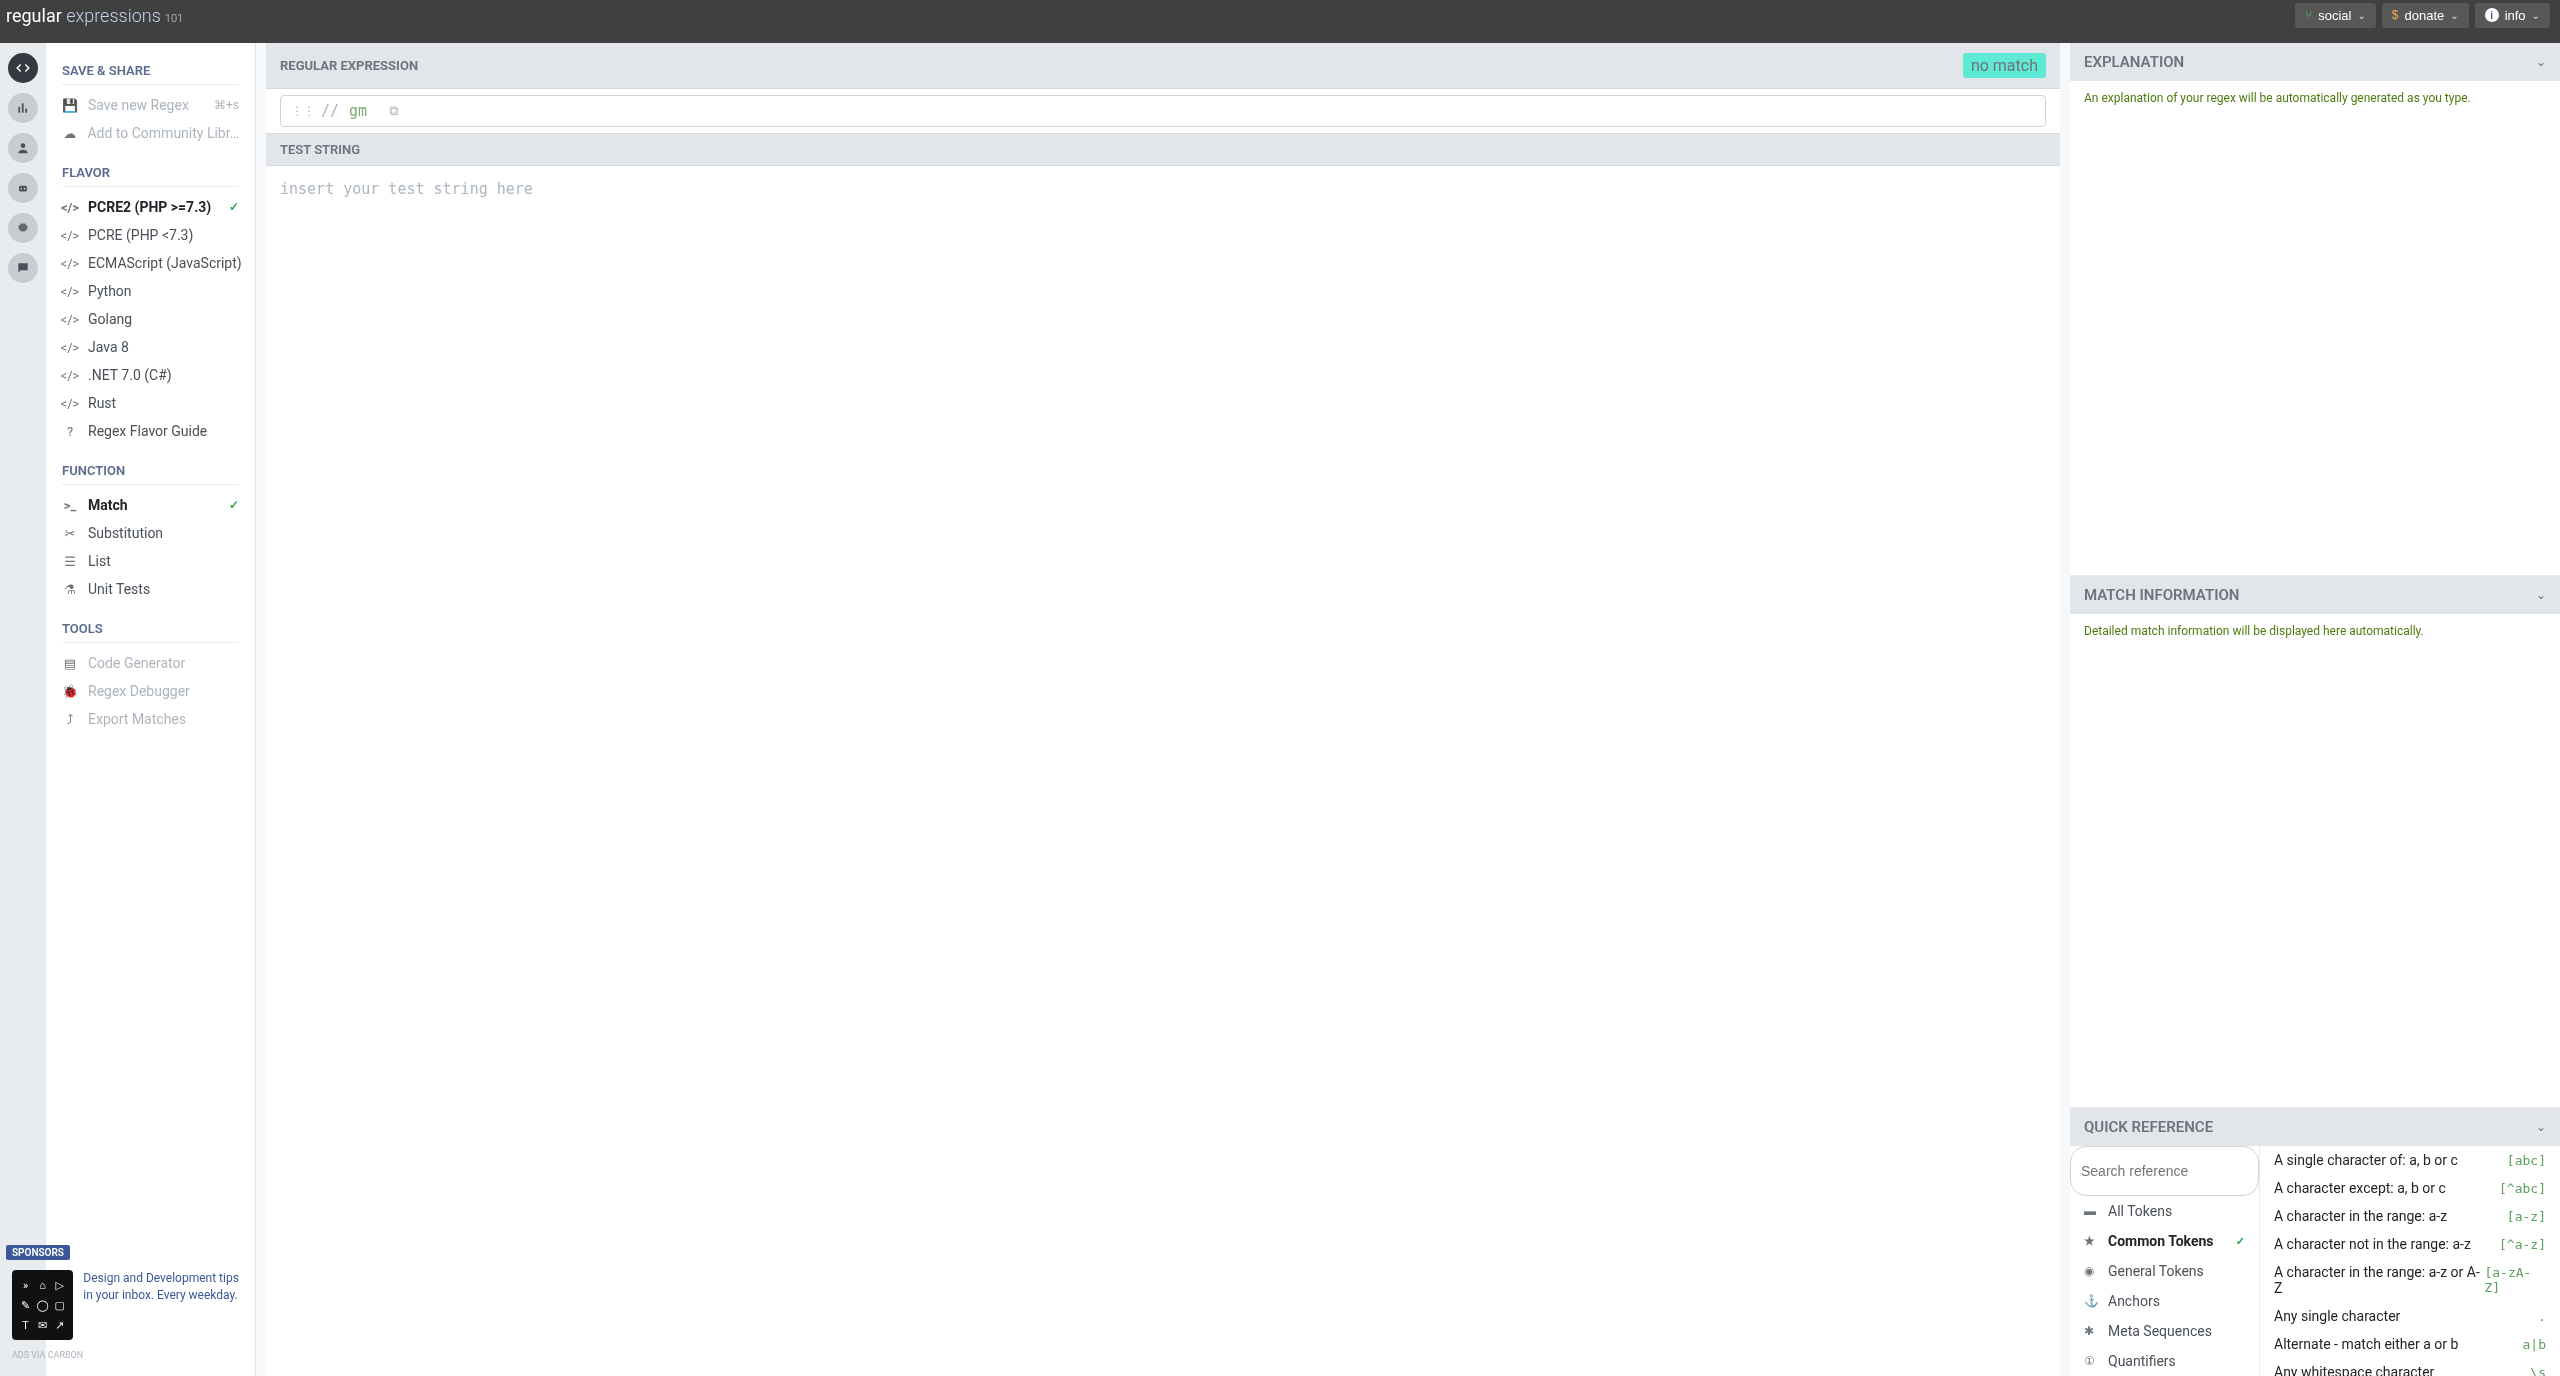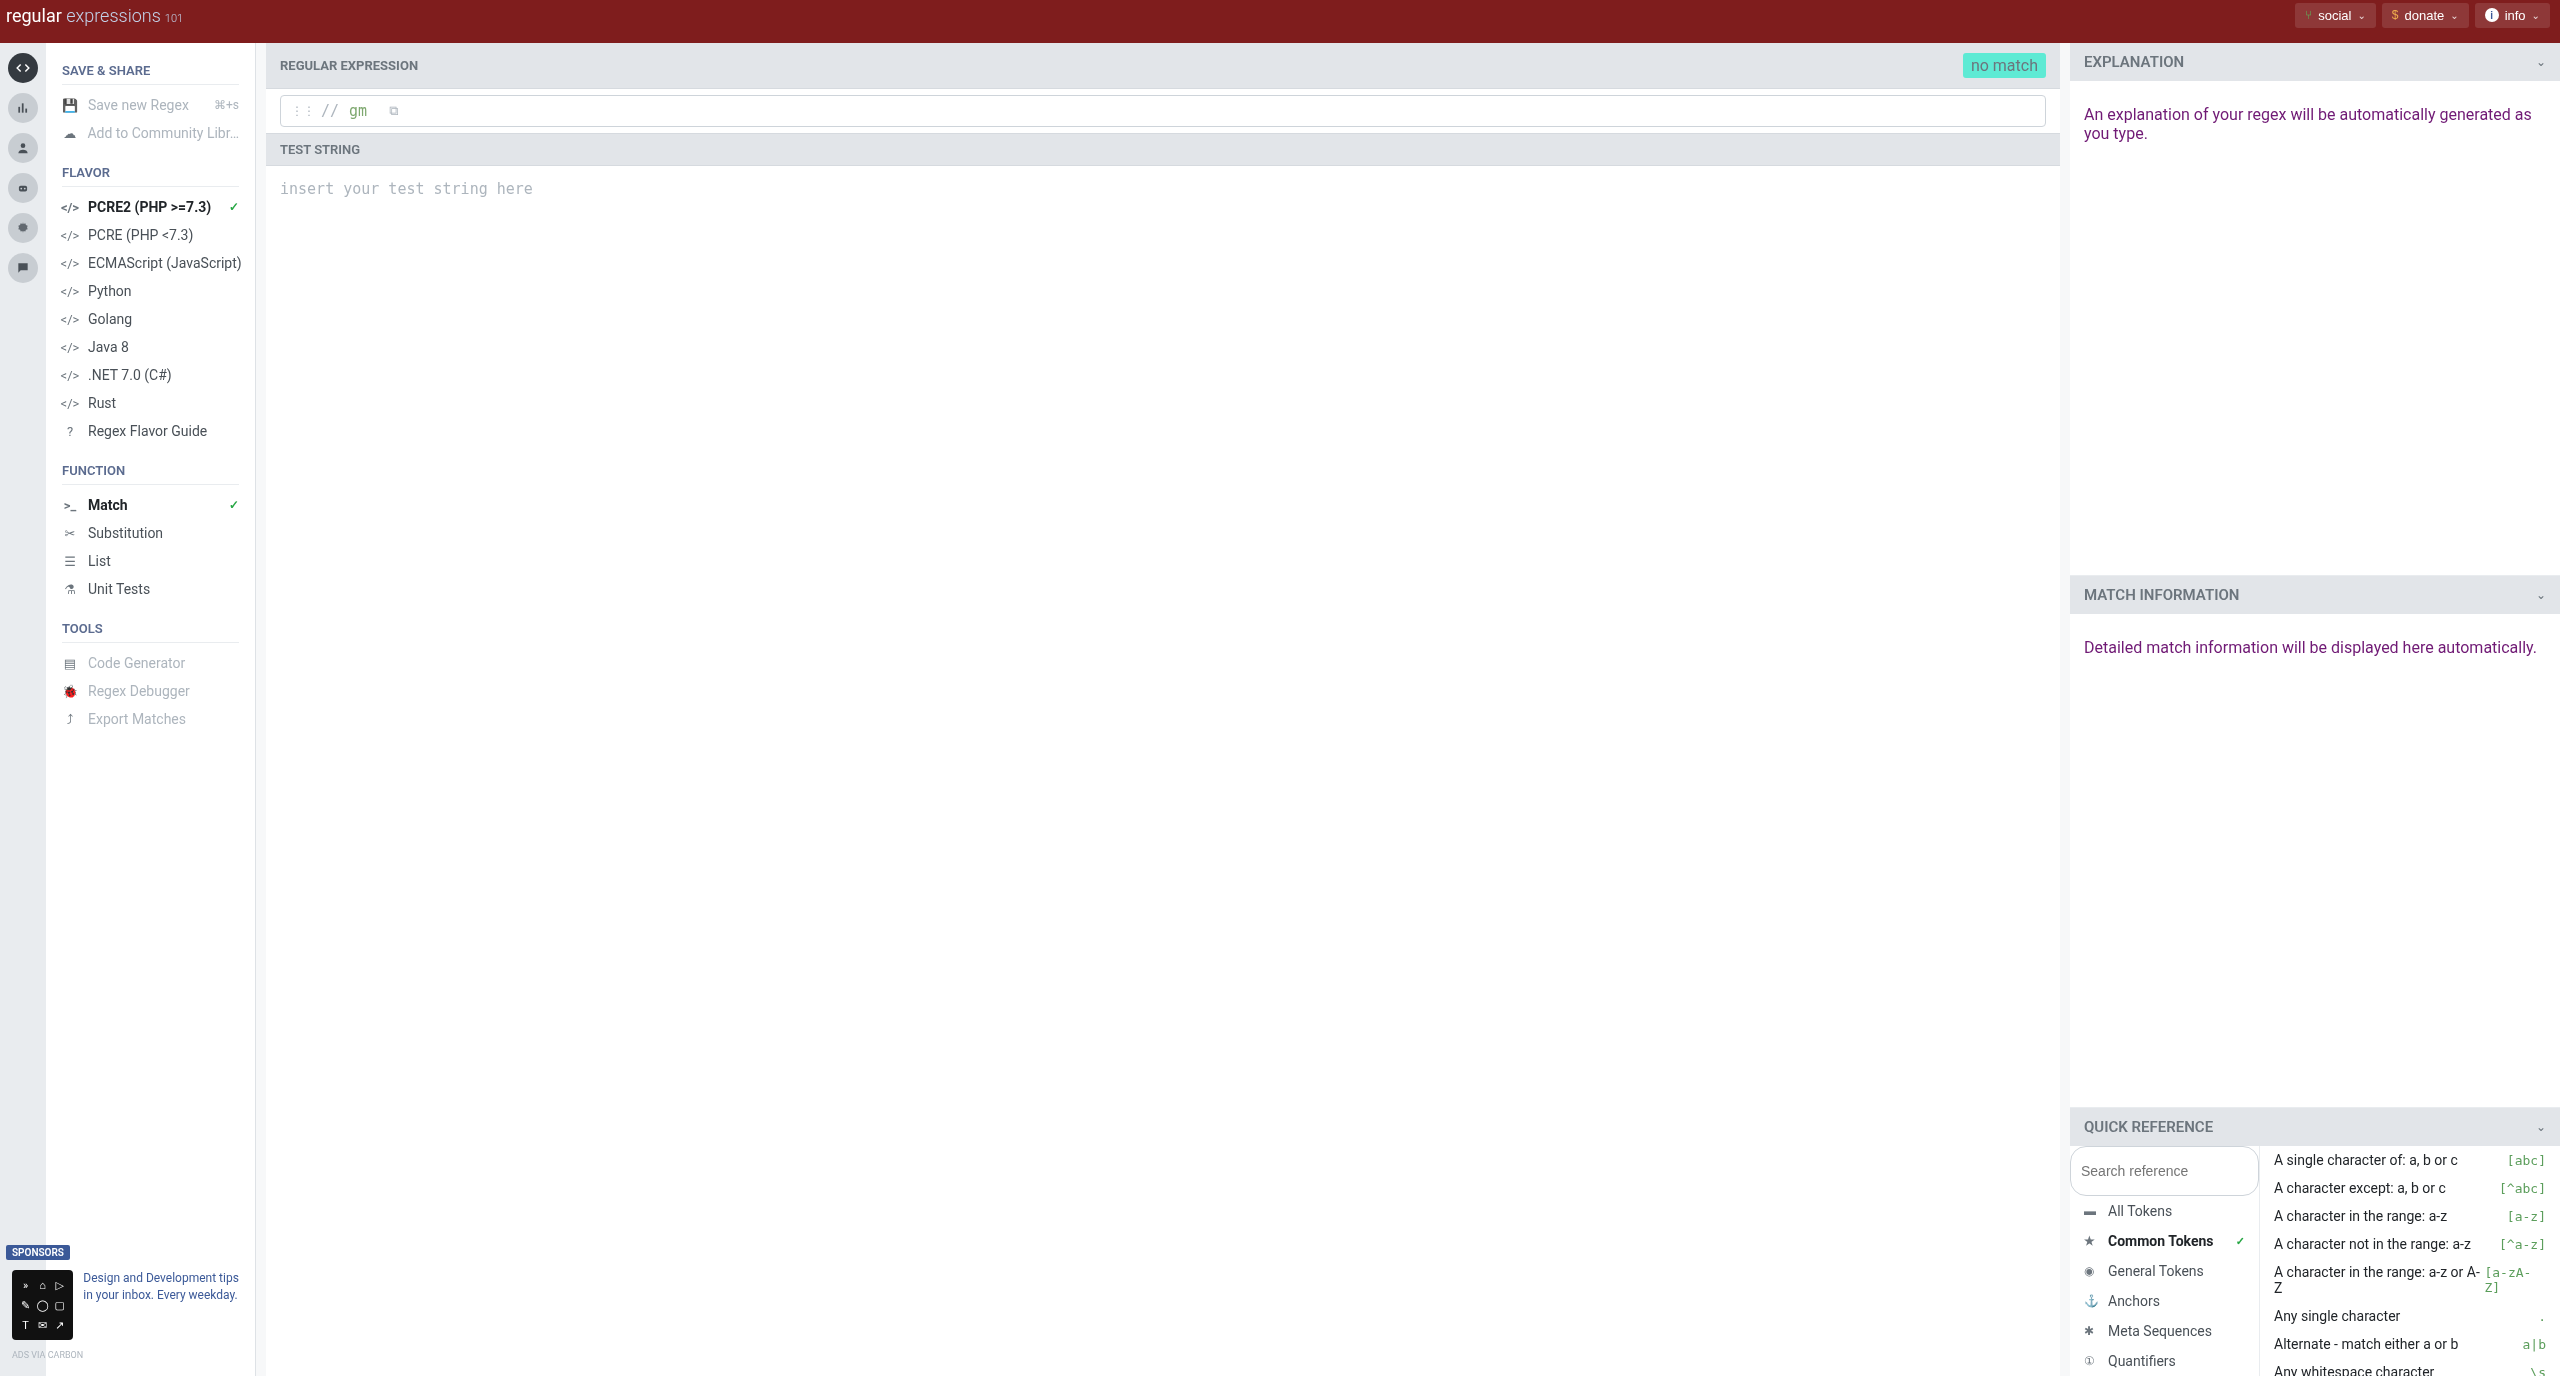--- a/index.html
+++ b/index.html
@@ -1,20 +1,20 @@
 <!DOCTYPE html>
 <html><head>
 <meta charset="utf-8">
 <style>
 * { margin: 0; padding: 0; box-sizing: border-box; }
 body { font-family: -apple-system, BlinkMacSystemFont, "Segoe UI", Roboto, sans-serif; font-size: 14px; color: #212529; background: #f7f8f9; overflow: hidden; }
 .app { display: flex; flex-direction: column; height: 100vh; }
 
 
-.header { background: #7f1d1d; color: #fff; height: 43px; display: flex; align-items: center; justify-content: space-between; padding: 0 10px 13px 6px; }
+.header { background: #404040; color: #fff; height: 43px; display: flex; align-items: center; justify-content: space-between; padding: 0 10px 13px 6px; }
 .logo { font-size: 18px; font-weight: 300; color: #fff; }
 .logo .bold { font-weight: 400; }
 .logo .thin { color: #c3d1e8; font-weight: 300; }
 .logo .num { font-size: 11px; color: #c3d1e8; margin-left: 4px; }
 .header-right { display: flex; gap: 6px; }
 .header-btn { background: rgba(255,255,255,0.12); color: #fff; border: none; padding: 5px 10px; border-radius: 3px; font-size: 13px; display: flex; align-items: center; gap: 6px; cursor: pointer; }
 .header-btn .chev { font-size: 10px; opacity: 0.8; }
 .header-btn .icn { font-size: 12px; }
 .icn-green { color: #5cb85c; }
 .icn-gold { color: #f0ad4e; }
@@ -66,21 +66,21 @@
 .test-area textarea::placeholder { color: #adb5bd; }
 
 
 .right { width: 490px; background: #fff; display: flex; flex-direction: column; overflow: hidden; }
 .panel { border-top: 1px solid #e9ecef; display: flex; flex-direction: column; }
 .panel:first-child { border-top: none; flex: 1; }
 .panel-match { flex: 1; }
 .panel-head { background: #e2e5e9; padding: 10px 14px; display: flex; align-items: center; justify-content: space-between; }
 .panel-head .lbl { font-size: 15px; font-weight: 600; color: #6c757d; }
 .panel-head .chev { color: #6c757d; font-size: 12px; cursor: pointer; }
-.panel-body { padding: 24px 14px; font-size: 16px; color: #701a75; flex: 1; overflow: auto; }
+.panel-body { padding: 10px 14px; font-size: 12px; color: #4d7c0f; flex: 1; overflow: auto; }
 .quickref-body { display: flex; padding: 0; height: 230px; }
 .qr-left { width: 190px; border-right: 1px solid #e9ecef; display: flex; flex-direction: column; }
 .qr-search { padding: 16px 10px; border: 1px solid #ced4da; border-radius: 16px; font-size: 14px; outline: none; }
 .qr-cats { overflow-y: auto; }
 .qr-cat { display: flex; align-items: center; gap: 10px; padding: 7px 14px; cursor: pointer; font-size: 14px; color: #495057; }
 .qr-cat.active { font-weight: 700; color: #212529; }
 .qr-cat .icon { width: 14px; font-size: 12px; color: #6c757d; }
 .qr-cat .check { margin-left: auto; color: #28a745; font-size: 11px; }
 .qr-right { flex: 1; overflow-y: auto; }
 .qr-item { display: flex; justify-content: space-between; align-items: center; padding: 6px 14px; font-size: 14px; cursor: pointer; }

